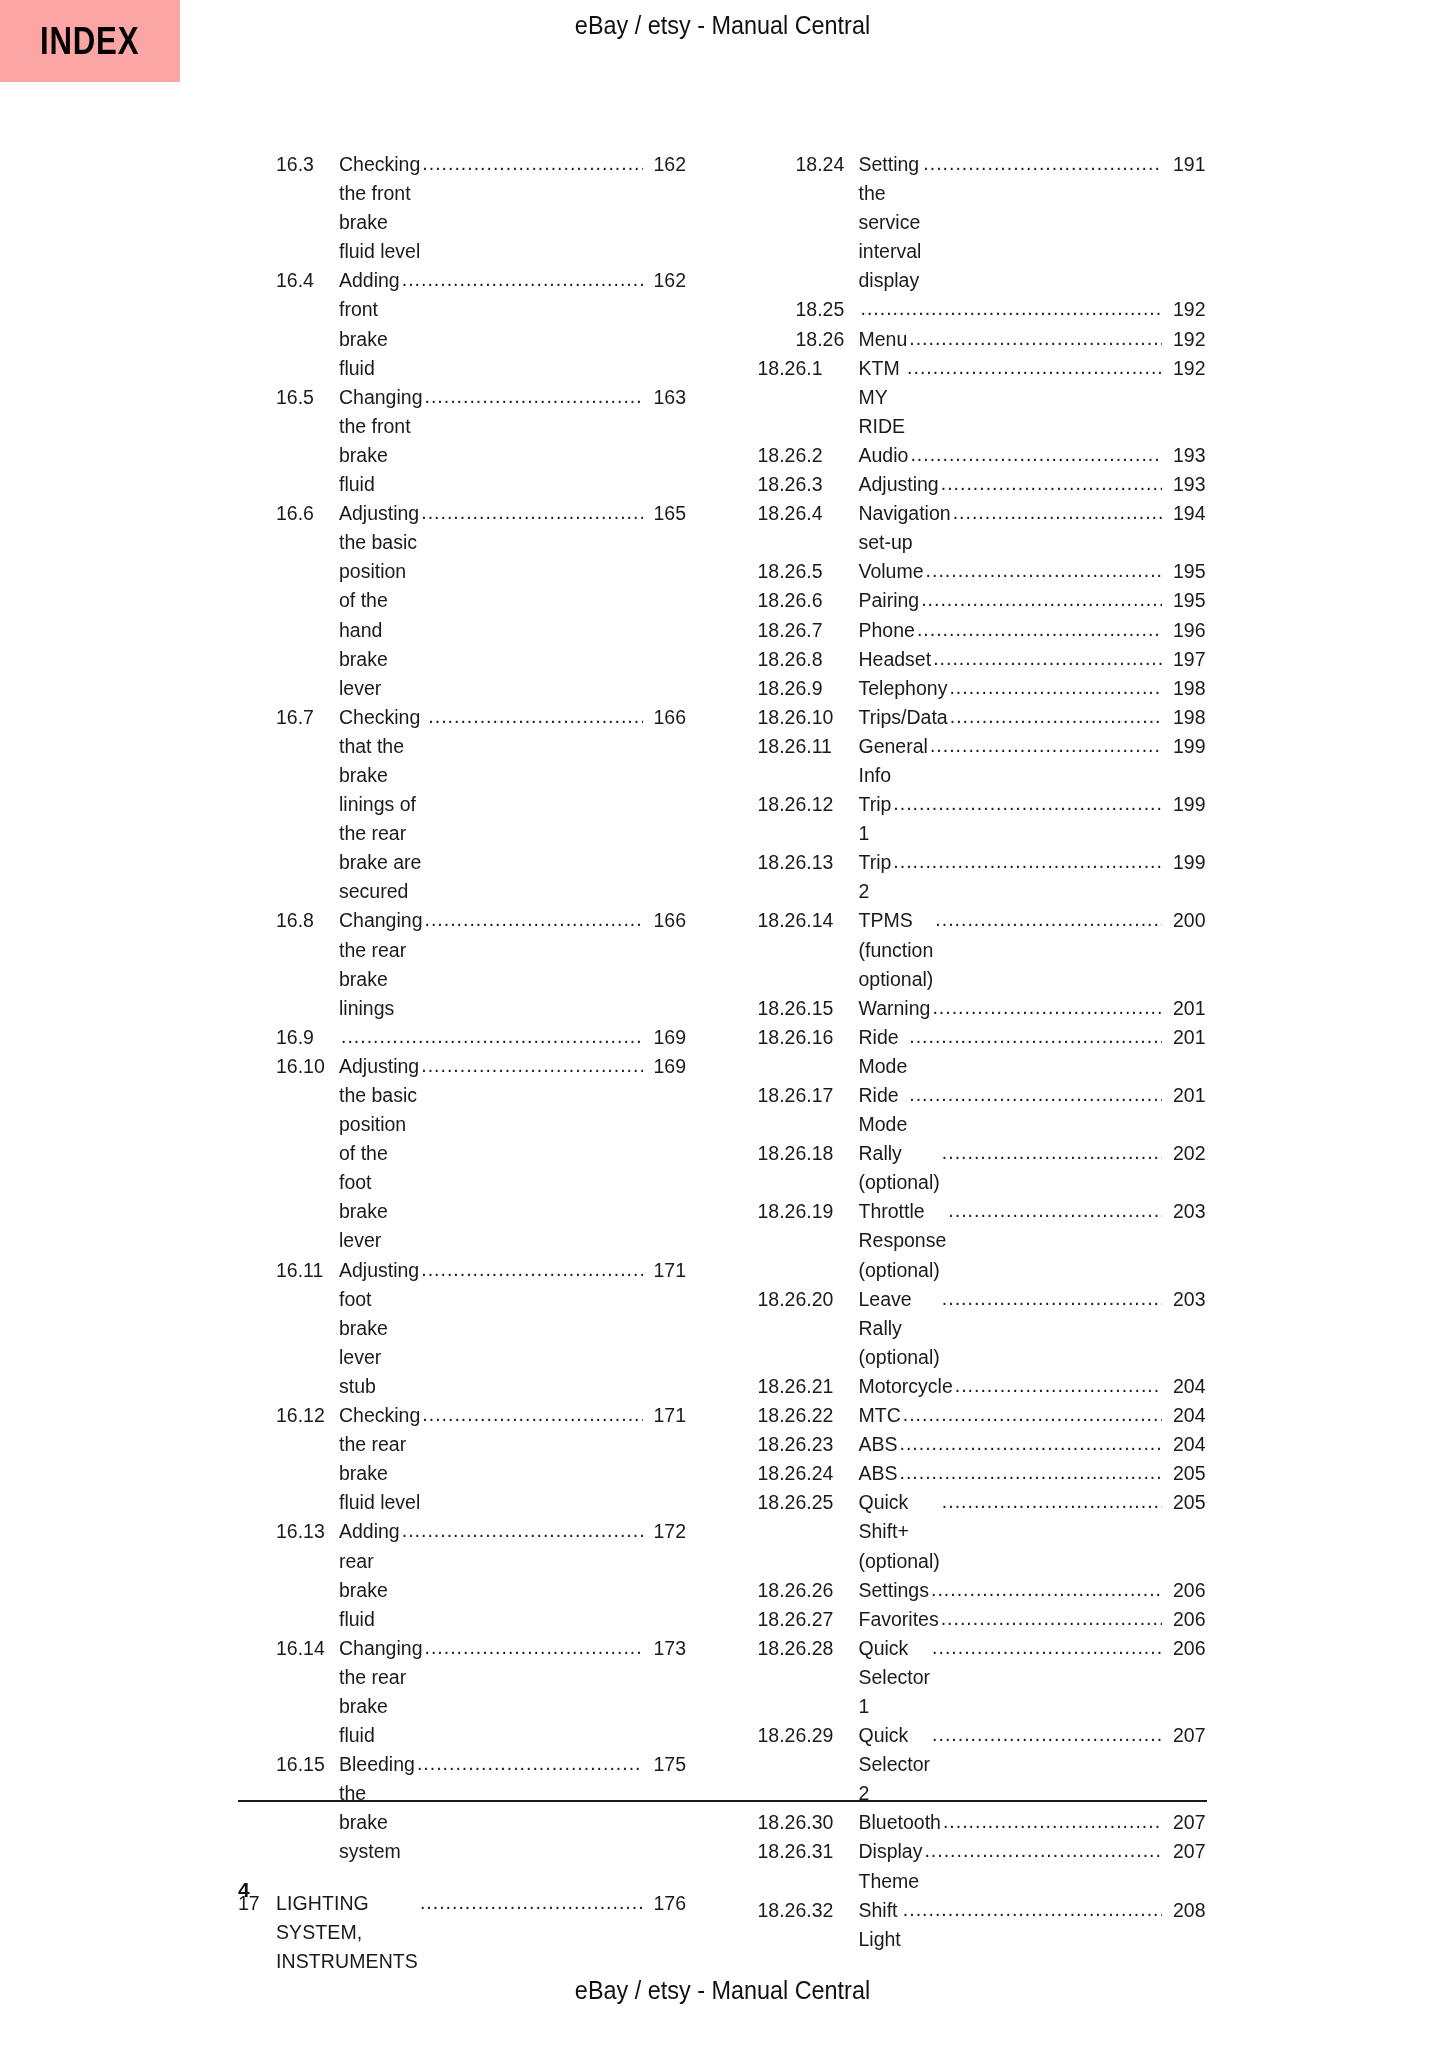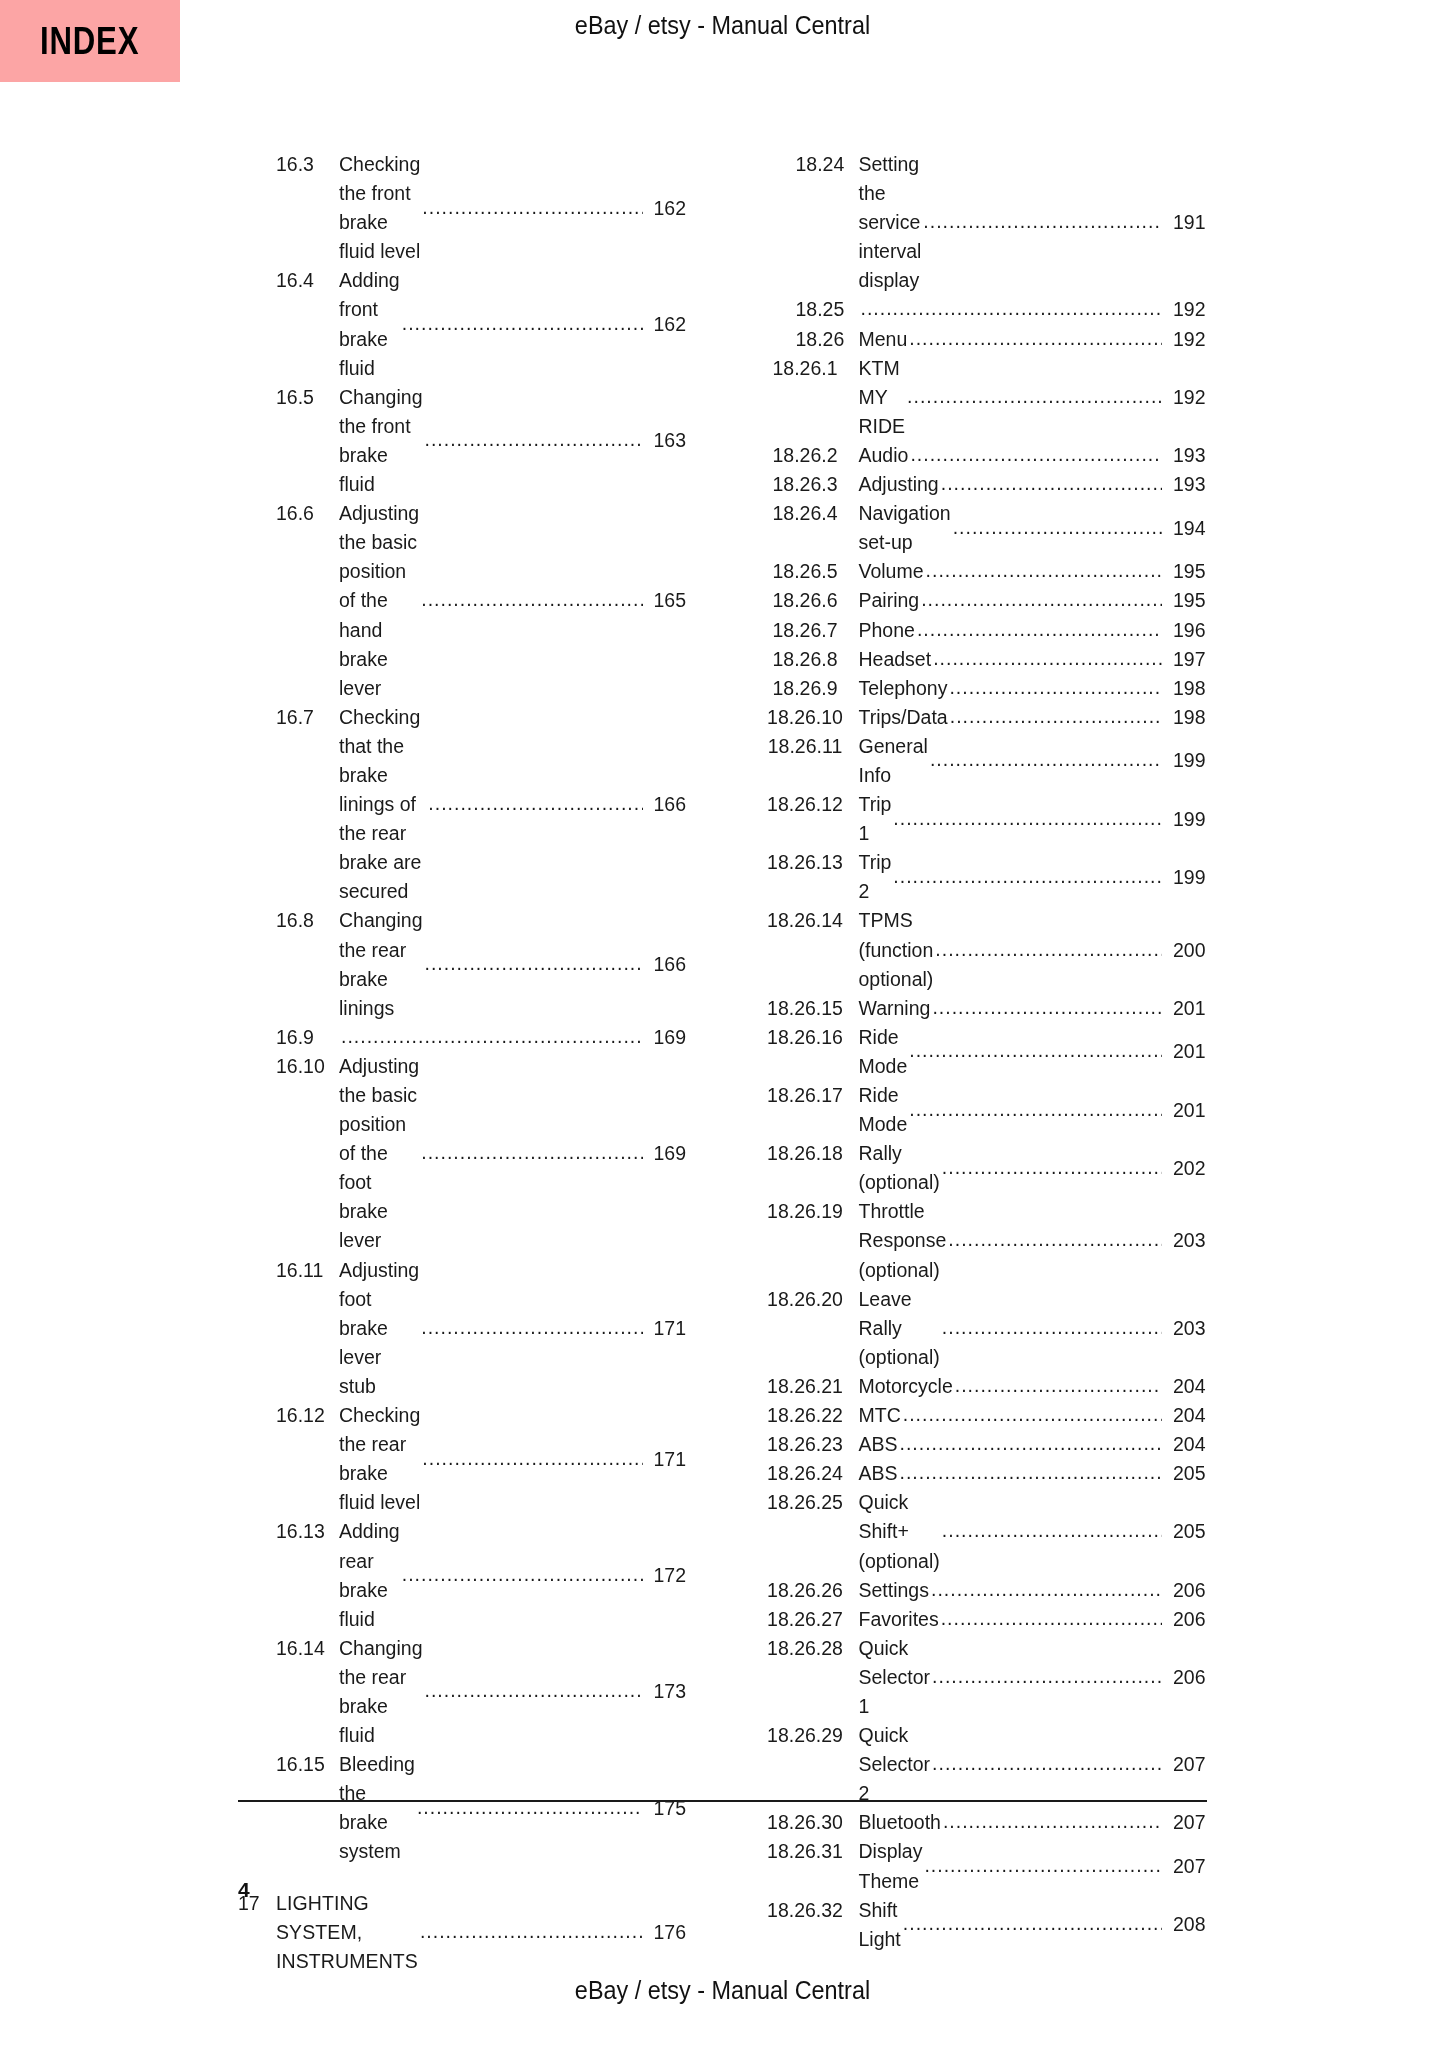--- a/index.html
+++ b/index.html
@@ -85,30 +85,30 @@
   }
   .entry-num {
     flex: 0 0 auto;
     text-align: left;
     white-space: nowrap;
     padding-right: 6px;
   }
   
   .level1 .entry-num { width: 38px; margin-left: 0px; }
   .level2 .entry-num { width: 63px; margin-left: 38px; }
-  .level3 .entry-num { width: 101px; margin-left: 0px; text-align: center; }
+  .level3 .entry-num { width: 101px; margin-left: 0px; }
 
   .entry-body {
     flex: 1 1 auto;
     min-width: 0;
     position: relative;
   }
   .entry-line {
     display: flex;
-    align-items: center;
+    align-items: flex-start;
     width: 100%;
   }
   .entry-title {
     white-space: normal;
     word-break: normal;
   }
   .leader {
     flex: 1 1 auto;
     min-width: 4px;
     overflow: hidden;

